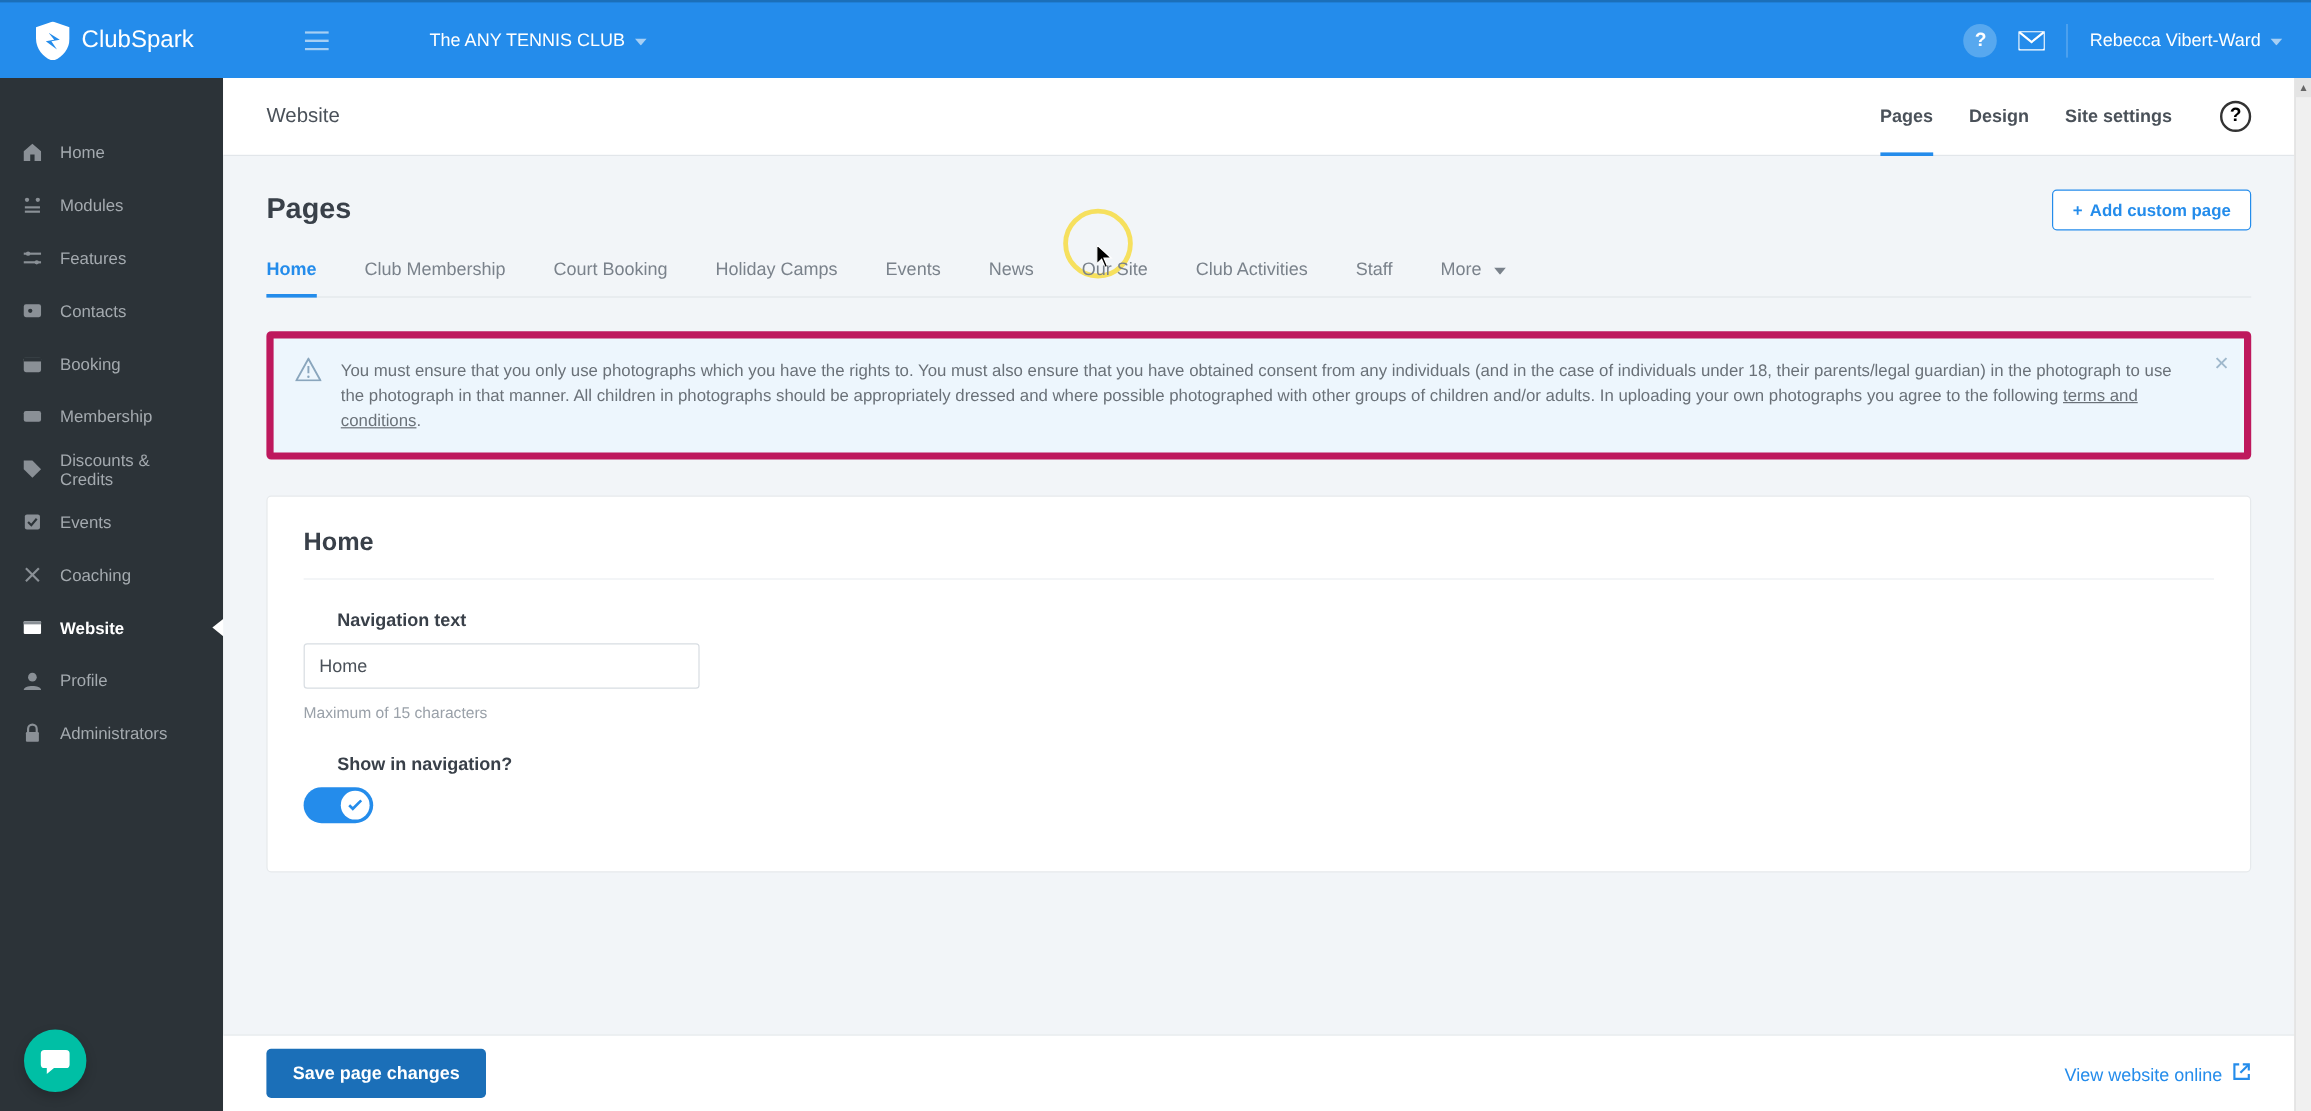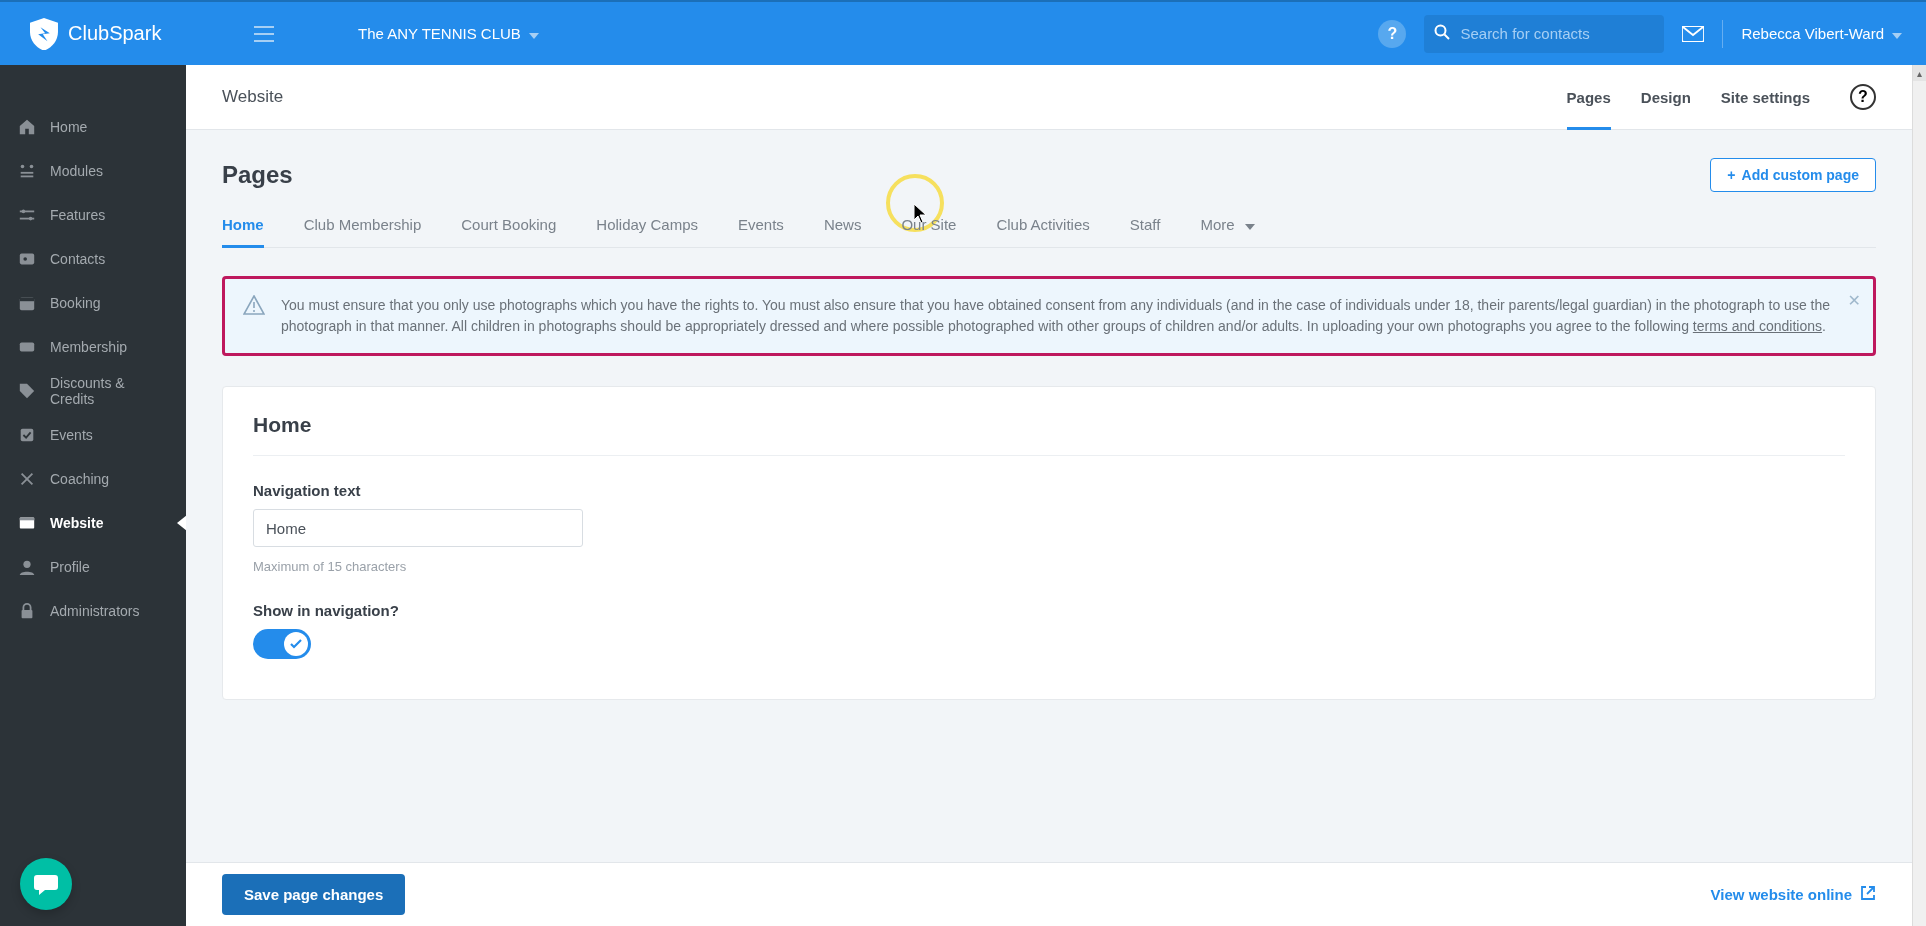--- a/index.html
+++ b/index.html
@@ -153,40 +153,40 @@
     display:flex; align-items:center; gap:6px; cursor:pointer;
   }
 
   .page-tabs { display:flex; gap:40px; border-bottom:1px solid #e2e6ea; margin-bottom: 28px; }
   .page-tab { font-size:15px; color:#7a828b; padding-bottom:14px; cursor:pointer; position:relative; font-weight:500; }
   .page-tab.active { color:#248ceb; font-weight:600; }
   .page-tab.active::after { content:""; position:absolute; left:0; right:0; bottom:-1px; height:3px; background:#248ceb; }
 
   .notice {
     background:#edf6fd;
-    border:3px solid #be185d;
+    border:6px solid #be185d;
     border-radius:4px;
     padding: 16px 40px 16px 56px;
     font-size:14px;
     color:#6a7178;
     line-height:1.5;
     position:relative;
     margin-bottom: 30px;
   }
   .notice a { color:#6a7178; text-decoration: underline; cursor:pointer; }
   .notice-icon { position:absolute; left:18px; top:16px; }
   .notice-close { position:absolute; right:12px; top:10px; color:#9fb8cc; cursor:pointer; font-size:16px; }
 
   .card {
     background:#fff; border:1px solid #e6e9ec; border-radius:4px;
     padding: 26px 30px 40px;
   }
   .card h2 { font-size:21px; font-weight:700; color:#394049; margin-bottom:18px; }
   .card-divider { border:none; border-top:1px solid #eceff2; margin-bottom:26px; }
-  .field-label { font-size:15px; font-weight:600; color:#394049; display:block; margin-bottom:10px; }
+  .field-label { font-size:15px; font-weight:600; color:#394049; display:block; margin-bottom:10px;margin-left:28px; }
   .text-input {
     width:330px; height:38px; border:1px solid #d8dde2; border-radius:3px;
     padding: 0 12px; font-size:15px; color:#4a5159;
   }
   .help-text { font-size:13px; color:#9aa1a9; margin-top:12px; }
   .field-group { margin-bottom: 28px; }
 
   .toggle {
     width:58px; height:30px; border-radius:15px; background:#248ceb;
     position:relative; cursor:pointer;
@@ -201,22 +201,22 @@
   .bottom-bar {
     height:64px; background:#fff; border-top:1px solid #e2e6ea;
     display:flex; align-items:center; padding:0 36px;
     flex-shrink:0;
   }
   .save-btn {
     background:#1b6fb8; color:#fff; border:none; border-radius:4px;
     padding: 12px 22px; font-size:15px; font-weight:600; cursor:pointer;
   }
   .view-link {
-    margin-left:auto; color:#248ceb; font-size:15px; font-weight:700;
-    display:flex; align-items:center; gap:8px; cursor:pointer;
+    margin-left:auto; color:#248ceb; font-size:15px; font-weight:400;
+    display:flex; align-items:flex-end; gap:8px; cursor:pointer;
   }
 
   
   .cursor-highlight {
     position:absolute;
     width:58px; height:58px;
     border:4px solid #f6e05e;
     border-radius:50%;
     pointer-events:none;
     left: 700px; top: 44px;
@@ -266,29 +266,20 @@
     <span class="chev-down">
       <svg width="10" height="6" viewBox="0 0 10 6">
           <path d="M0 0 L5 6 L10 0" fill="#a6cff4"></path>
         </svg>
     </span>
   </div>
 
   <div class="topbar-right">
     <div class="help-circle">
       <span>?</span>
-    </div>
-    <div class="search-wrap">
-      <span>
-        <svg viewBox="0 0 16 16">
-            <circle cx="6.5" cy="6.5" r="5" stroke="#fff" stroke-width="2" fill="none"></circle>
-            <line x1="10.5" y1="10.5" x2="15" y2="15" stroke="#fff" stroke-width="2"></line>
-          </svg>
-      </span>
-      <input type="text" placeholder="Search for contacts" style="">
     </div>
     <span class="mail-icon">
       <svg width="22" height="16" viewBox="0 0 22 16">
           <rect width="22" height="16" rx="2" fill="none" stroke="#fff" stroke-width="1.8"></rect>
           <path d="M1 1 L11 9 L21 1" stroke="#fff" stroke-width="1.8" fill="none"></path>
         </svg>
     </span>
     <div class="divider-v"></div>
     <div class="user-switch">
       <span>Rebecca Vibert-Ward</span>

